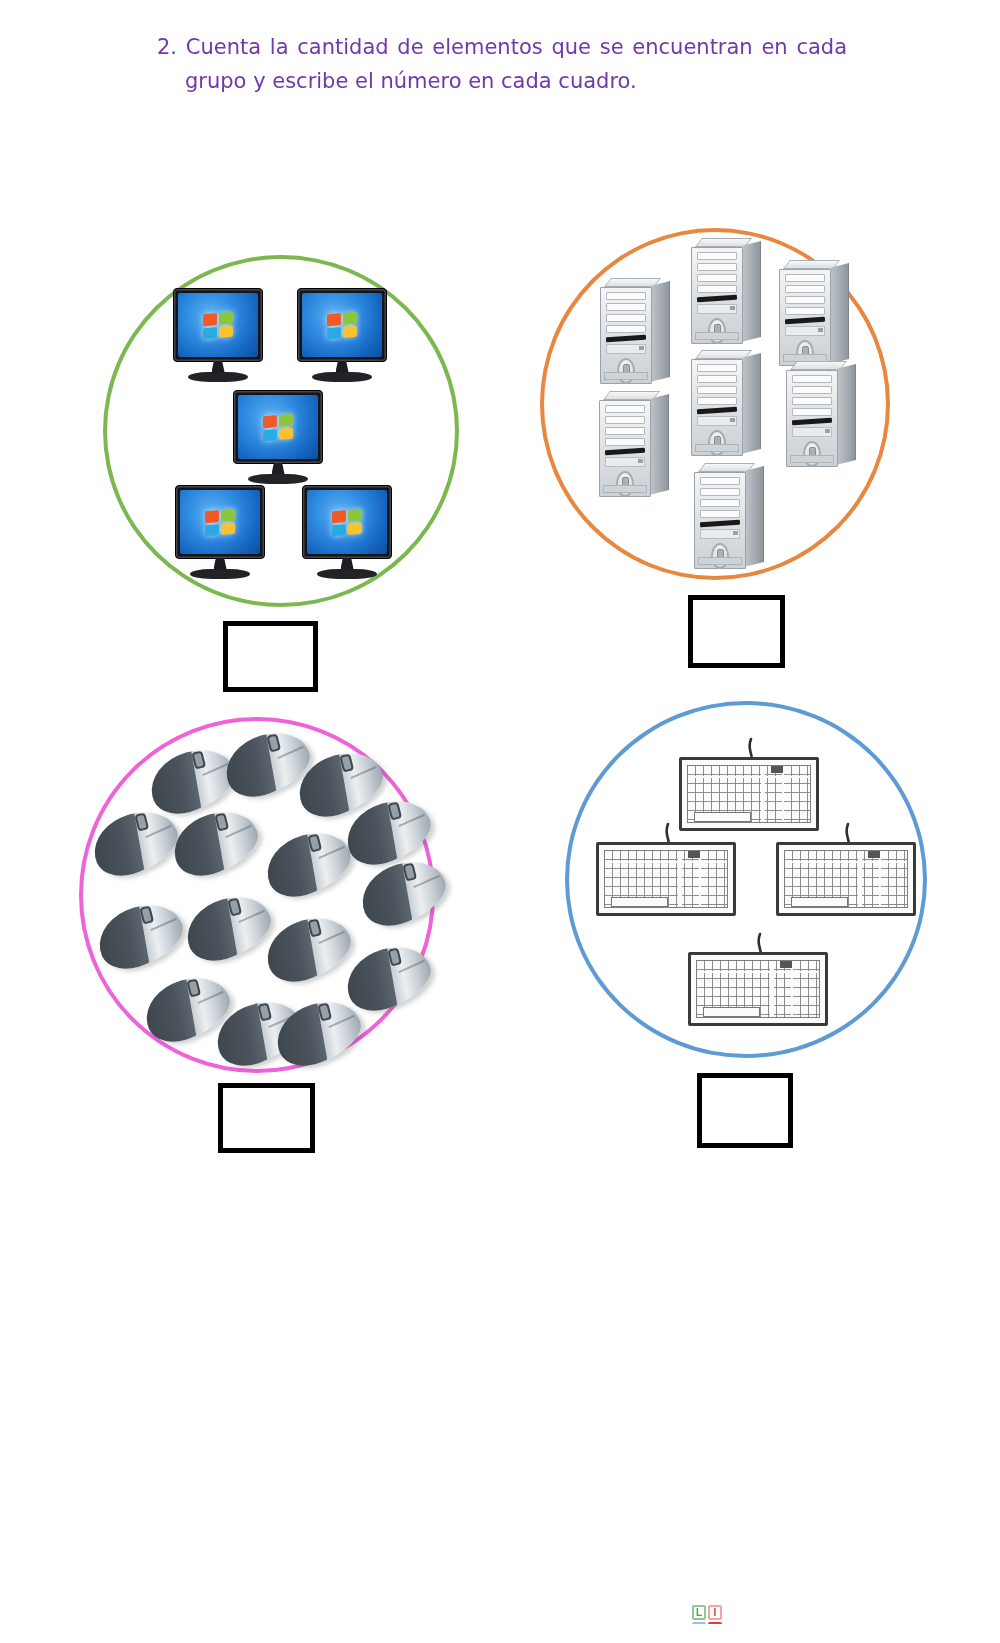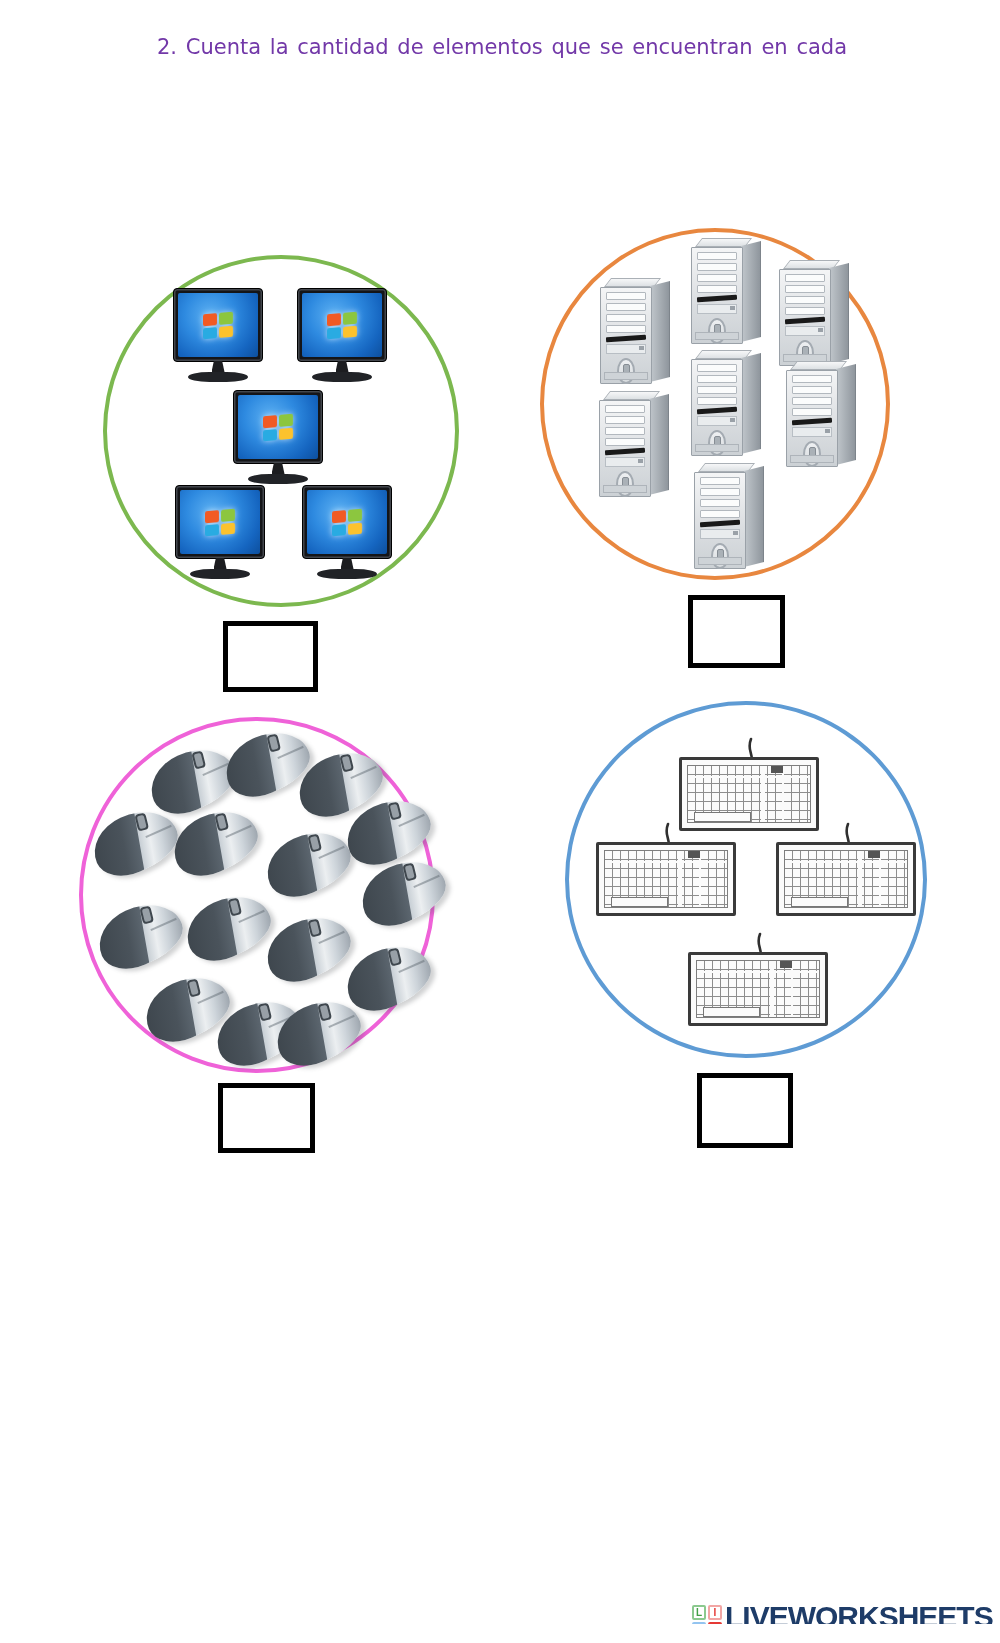--- a/index.html
+++ b/index.html
@@ -90,20 +90,21 @@
   .logo-text{font-family:"Liberation Sans",sans-serif;font-weight:bold;font-size:30px;
              letter-spacing:-1px;line-height:42px;}
 </style>
 </head>
 <body>
 
 <div class="page">
 
   <div class="title" style="color: rgb(114, 56, 168);">
     <div class="t1">2. Cuenta la cantidad de elementos que se encuentran en cada</div>
+    <div class="t2">grupo y escribe el número en cada cuadro.</div>
   </div>
 
   <div class="circle" style="left: 103px; top: 255px; width: 356px; height: 352px; border-color: rgb(124, 184, 79);"></div>
 
   <div class="monitor" style="left:173px;top:288px;">
     <div class="mon-screen">
         <div class="mon-glass">
           <span class="winlogo">
             <i class="p1"></i>
             <i class="p2"></i>
@@ -331,16 +332,15 @@
 
   <div class="answer-box" style="left:697px;top:1073px;width:96px;height:75px;"></div>
 
   <div class="logo">
     <div class="logo-grid">
       <span class="lg c-l">L</span>
       <span class="lg c-i">I</span>
       <span class="lg c-v">V</span>
       <span class="lg c-e">E</span>
     </div>
-    <span class="logo-text" style="color: rgb(30, 60, 104);">LIVEWORKSHEETS</span>
   </div>
 
 </div>
 
 </body></html>

